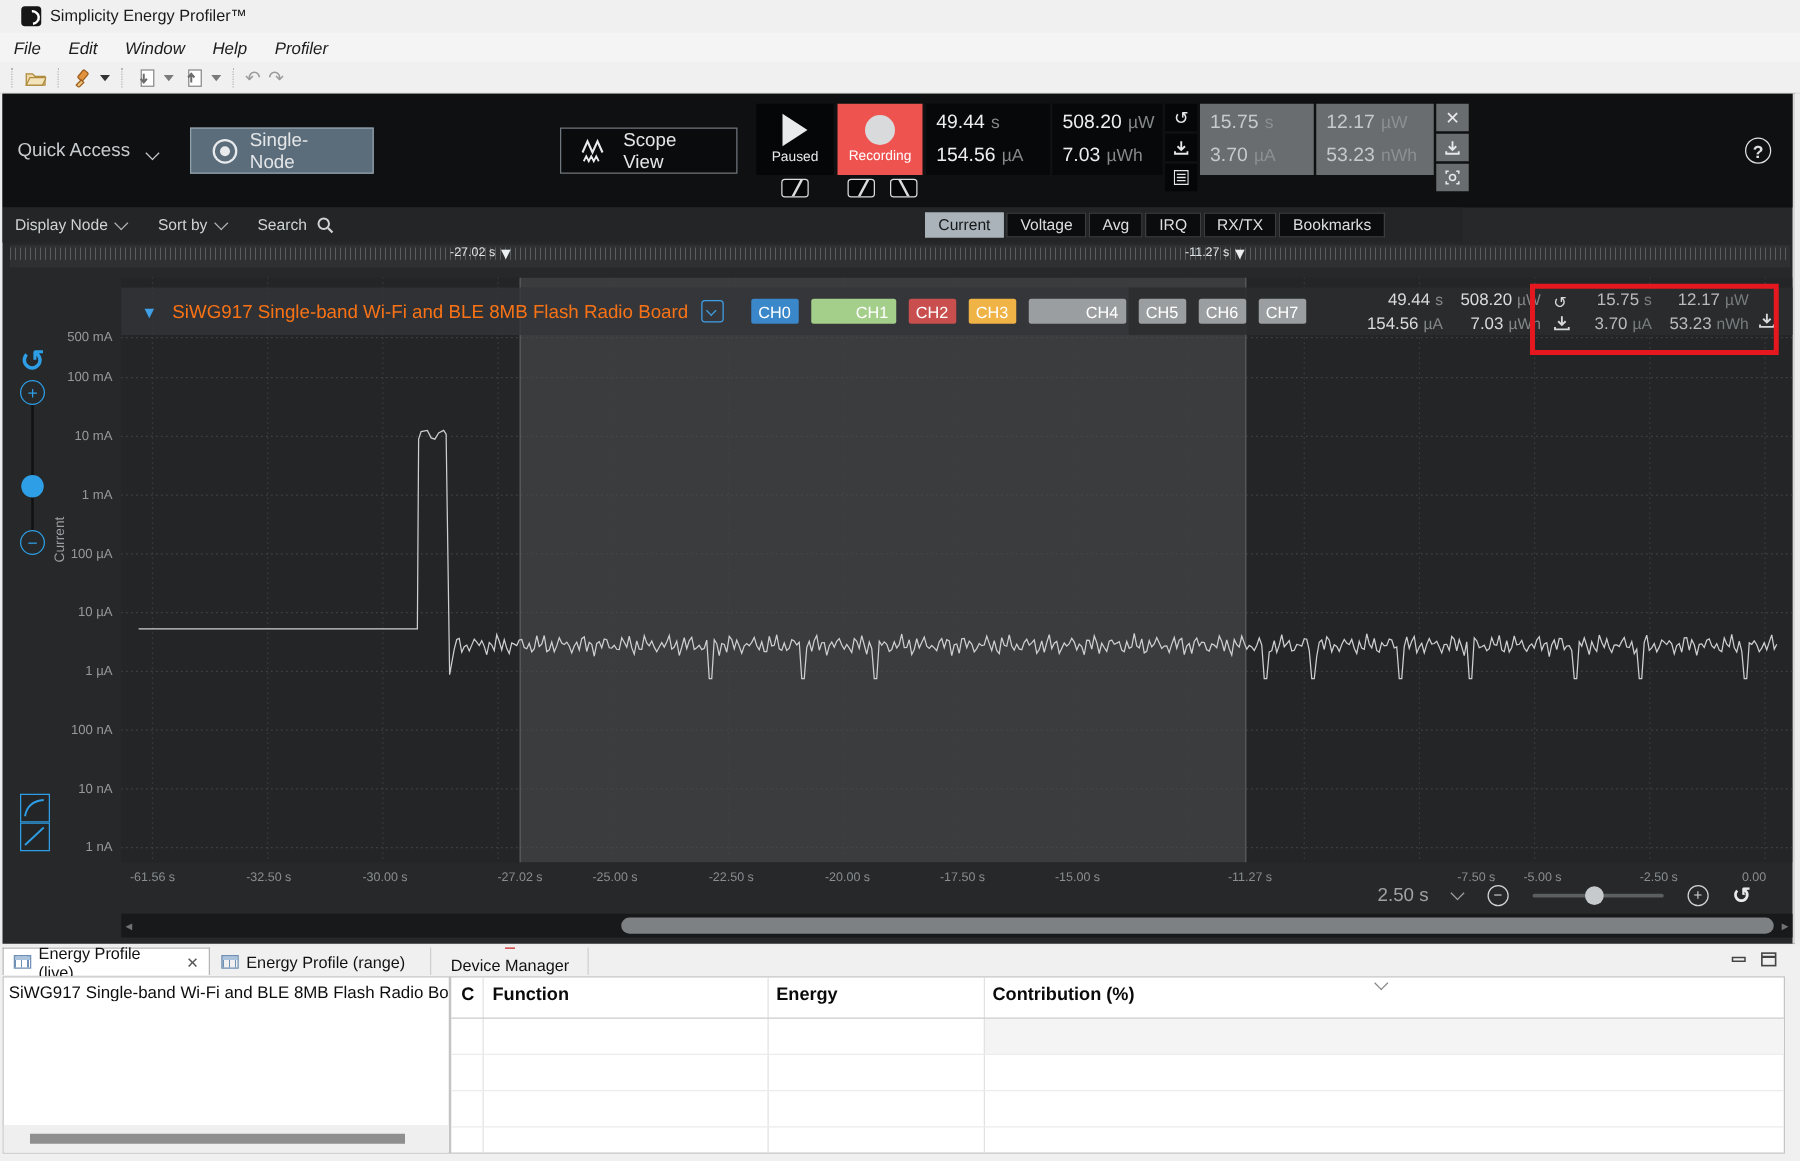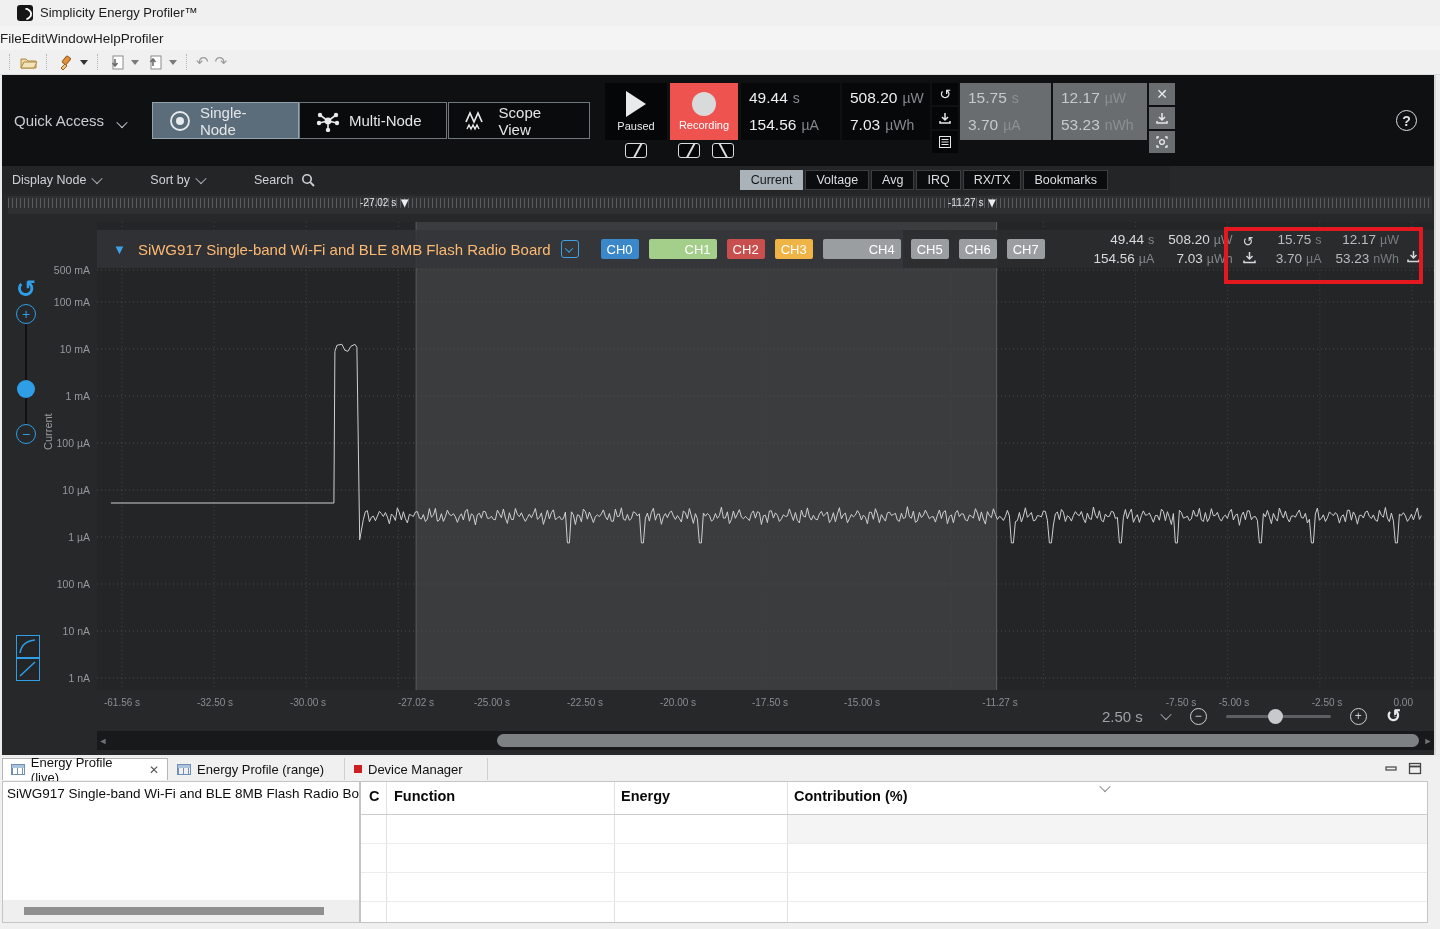--- a/index.html
+++ b/index.html
@@ -8,21 +8,21 @@
   .abs { position:absolute; }
   #app { position:relative; width:1440px; height:929px; }
 
   
   #titlebar { left:0; top:0; width:1440px; height:26px; background:#f0f0f0; }
   #titlebar .appicon { left:17px; top:5px; width:16px; height:16px; background:#161616; border-radius:3px; }
   #titlebar .appicon::after{ content:''; position:absolute; left:3px; top:3px; width:8px; height:8px;
      border-radius:50%; border:2px solid #fff; border-left-color:transparent; border-bottom-color:transparent; transform:rotate(40deg);}
   #titlebar .title { left:40px; top:5px; font-size:13px; color:#1a1a1a; }
   #menubar { left:0; top:26px; width:1440px; height:24px; background:#f4f4f4; display:flex; align-items:center; }
-  #menubar span { font-size:13.5px; color:#1c1c1c; padding:3px 0; cursor:default; }
+  #menubar span { font-size:13.5px; color:#1c1c1c; padding:3px 11px; cursor:default;font-style:italic; }
   #toolbar { left:0; top:50px; width:1440px; height:25px; background:#f0f0f0; border-bottom:1px solid #dcdcdc;
     display:flex; align-items:center; gap:6px; padding-left:6px; }
   .tsep { width:1px; height:16px; border-left:1px dotted #b5b5b5; margin:0 3px; }
   .tbtn { width:18px; height:18px; display:flex; align-items:center; justify-content:center; }
   .darr { width:0; height:0; border-left:4px solid transparent; border-right:4px solid transparent; border-top:5px solid #333; }
 
   
   #dark { left:2px; top:75px; width:1434px; height:680px; background:#26282a; border-right:2px solid #d8d8d8; }
   #controlbar { left:0; top:0; width:1432px; height:91px; background:#0e1012; }
   .qa-label { display:flex; align-items:flex-end; gap:14px; color:#c9cdd0; font-size:15px; }
@@ -47,40 +47,40 @@
   .statpair .v b { font-weight:400; color:#85898c; margin-left:5px; font-size:14px;}
   .statpair.grey { background:#6a6d6f; }
   .statpair.grey .v { color:#c6cacc; }
   .statpair.grey .v b { color:#8b9093; }
   .minibtn { width:26px; height:22px; background:#050607; color:#e6e8ea; display:flex; align-items:center;
      justify-content:center; font-size:14px; }
   .helpicon { left:1394px; top:35px; width:21px; height:21px; border-radius:50%; border:1.8px solid #dfe2e4;
      color:#dfe2e4; font-size:14px; font-weight:bold; display:flex; align-items:center; justify-content:center; }
 
   
-  #subbar { left:0; top:91px; width:1168px; height:28px; background:#232527; display:flex; align-items:center; color:#cfd3d5; font-size:12.5px;gap:24px; }
+  #subbar { left:0; top:91px; width:1168px; height:28px; background:#232527; display:flex; align-items:center; color:#cfd3d5; font-size:12.5px; }
   #subbar .grp { display:flex; align-items:center; gap:7px; margin-left:10px; }
   .viewtab { height:20px; padding:0 10px; display:flex; align-items:center; background:#0b0c0d; color:#dcdfe1;
      border:1px solid #3c3e40; font-size:12.5px; margin-left:2px; }
   .viewtab.sel { background:#a9b3b9; color:#16181a; border-color:#a9b3b9; }
 
   
   #ruler { left:6px; top:121px; width:1424px; height:18px;
      background:repeating-linear-gradient(90deg,#5a5d5f 0 1px,transparent 1px 4px);
      background-size:100% 55%; background-repeat:no-repeat; background-position:0 30%; background-color:#2e3032; }
   .rmark { position:absolute; top:0px; display:flex; align-items:center; gap:2px; color:#e3e6e8; font-size:10px; }
   .rmark .tri { color:#eceff1; font-size:13px; line-height:13px; }
 
   
   #plotsvg { left:95px; top:147px; }
   .hdr-ov1 { left:95px; top:155px; width:806px; height:38px; background:rgba(51,53,56,0.78); }
   .hdr-ov2 { left:901px; top:155px; width:531px; height:38px; background:rgba(42,44,46,0.88); }
   #boardrow { left:95px; top:155px; width:1337px; height:38px; display:flex; align-items:center; }
   .board-tri { color:#3fa0e8; font-size:13px; margin-left:16px; }
-  .board-name { color:#fdba74; font-size:15px; margin-left:12px; }
+  .board-name { color:#f97316; font-size:15px; margin-left:12px; }
   .dropbox { width:18px; height:18px; border:1.6px solid #3fa0e8; border-radius:3px; margin-left:10px;
      display:flex; align-items:center; justify-content:center; color:#3fa0e8; }
   .dropbox .chev{ width:8px; height:5px; } .dropbox .chev::before{ width:5px;height:5px; border-width:1.5px;}
   .chbadge { height:20px; padding:0 6px; border-radius:2px; font-size:13px; display:flex; align-items:center;
      color:#fff; margin-left:10px; }
   .cstat { display:flex; flex-direction:column; justify-content:center; gap:4px; margin-left:14px; }
   .cstat .v { font-size:13.5px; color:#d8dbdd; text-align:right; }
   .cstat .v b { font-weight:400; color:#84888b; margin-left:4px; font-size:12.5px; }
   .cstat.dim .v { color:#b8bcbe; } .cstat.dim .v b { color:#787d80; }
   .ic { color:#d6d9db; }
@@ -186,38 +186,20 @@
       <div class="abs qa-label" style="left:12px; top:37px;">
         <span>Quick Access</span>
         <span class="chev"></span>
       </div>
       <div class="modebtn sel" style="left:150px; width:147px;">
         <svg width="22" height="22">
             <circle cx="11" cy="11" r="9" fill="none" stroke="#e8eaec" stroke-width="1.8"></circle>
             <circle cx="11" cy="11" r="4" fill="#e8eaec"></circle>
           </svg>
         <span>Single-Node</span>
-      </div>
-      <div class="modebtn" style="left:297px; width:148px;">
-        <svg width="24" height="22">
-          <g stroke="#e8eaec" stroke-width="1.6">
-              <line x1="12" y1="11" x2="4" y2="5"></line>
-              <line x1="12" y1="11" x2="20" y2="5"></line>
-              <line x1="12" y1="11" x2="3" y2="13"></line>
-              <line x1="12" y1="11" x2="21" y2="13"></line>
-              <line x1="12" y1="11" x2="12" y2="20"></line>
-            </g>
-          <circle cx="12" cy="11" r="3.4" fill="#e8eaec"></circle>
-            <circle cx="4" cy="5" r="2.2" fill="#e8eaec"></circle>
-            <circle cx="20" cy="5" r="2.2" fill="#e8eaec"></circle>
-            <circle cx="3" cy="13" r="2.2" fill="#e8eaec"></circle>
-            <circle cx="21" cy="13" r="2.2" fill="#e8eaec"></circle>
-            <circle cx="12" cy="20" r="2.2" fill="#e8eaec"></circle>
-        </svg>
-        <span>Multi-Node</span>
       </div>
       <div class="modebtn" style="left:446px; width:142px;">
         <svg width="26" height="22">
           <polyline points="1,12 5,3 9,12 13,3 17,12" fill="none" stroke="#e8eaec" stroke-width="1.7"></polyline>
           <polyline points="2,19 4,15 6,19 8,15 10,19 12,15 14,19" fill="none" stroke="#e8eaec" stroke-width="1.4"></polyline>
         </svg>
         <span>Scope View</span>
       </div>
 
       <div class="transport-btn" style="left:603px;">
@@ -464,21 +446,21 @@
   <div id="bottom" class="abs">
     <div class="btab active" style="left:2px; width:166px;">
       <span class="tblicon"></span>
       <span>Energy Profile (live)</span>
       <span style="color:#555; font-size:12px;">✕</span>
     </div>
     <div class="btab" style="left:169px; width:176px;">
       <span class="tblicon"></span>
       <span>Energy Profile (range)</span>
     </div>
-    <div class="btab" style="left:346px; width:142px;">
+    <div class="btab" style="left:346px; width:125px;flex-direction:column;">
       <span class="redsq"></span>
       <span>Device Manager</span>
     </div>
     <div class="winbtn" style="left:1384px;">
       <svg width="14" height="12">
           <rect x="2" y="4" width="10" height="3" fill="none" stroke="#444" stroke-width="1.2"></rect>
         </svg>
     </div>
     <div class="winbtn" style="left:1408px;">
       <svg width="14" height="13">

